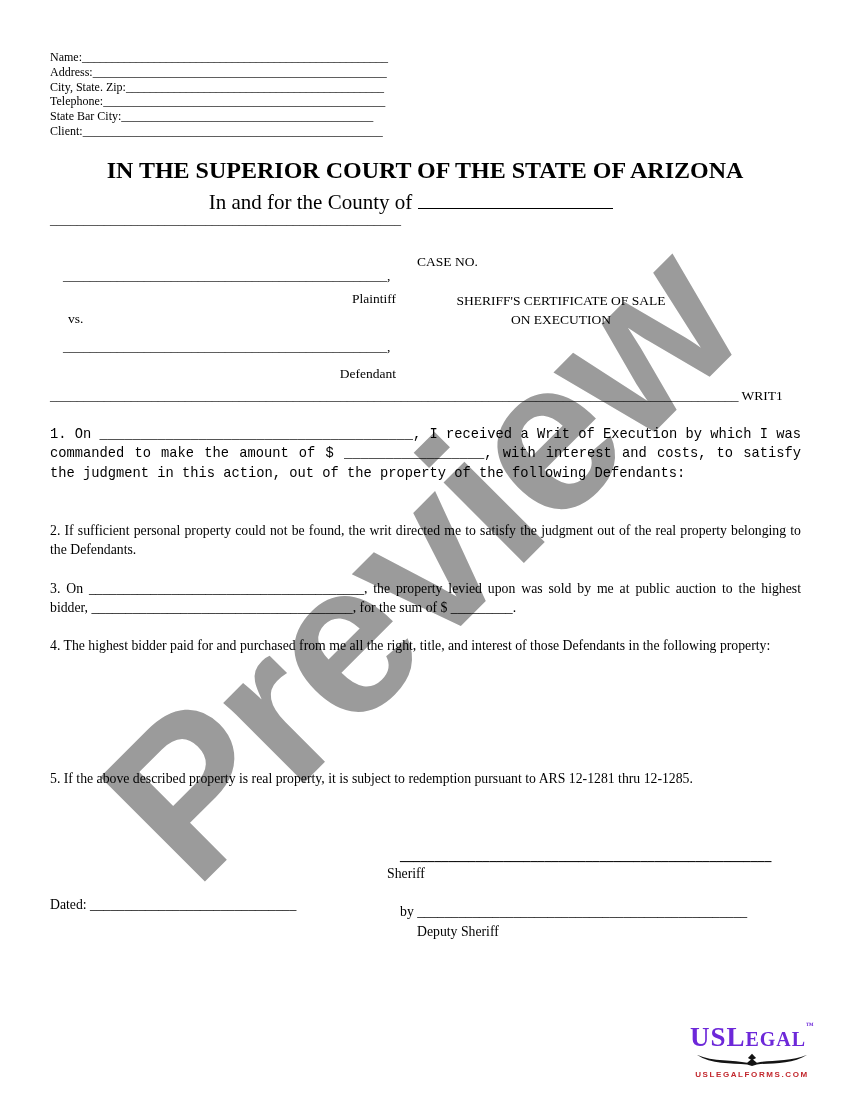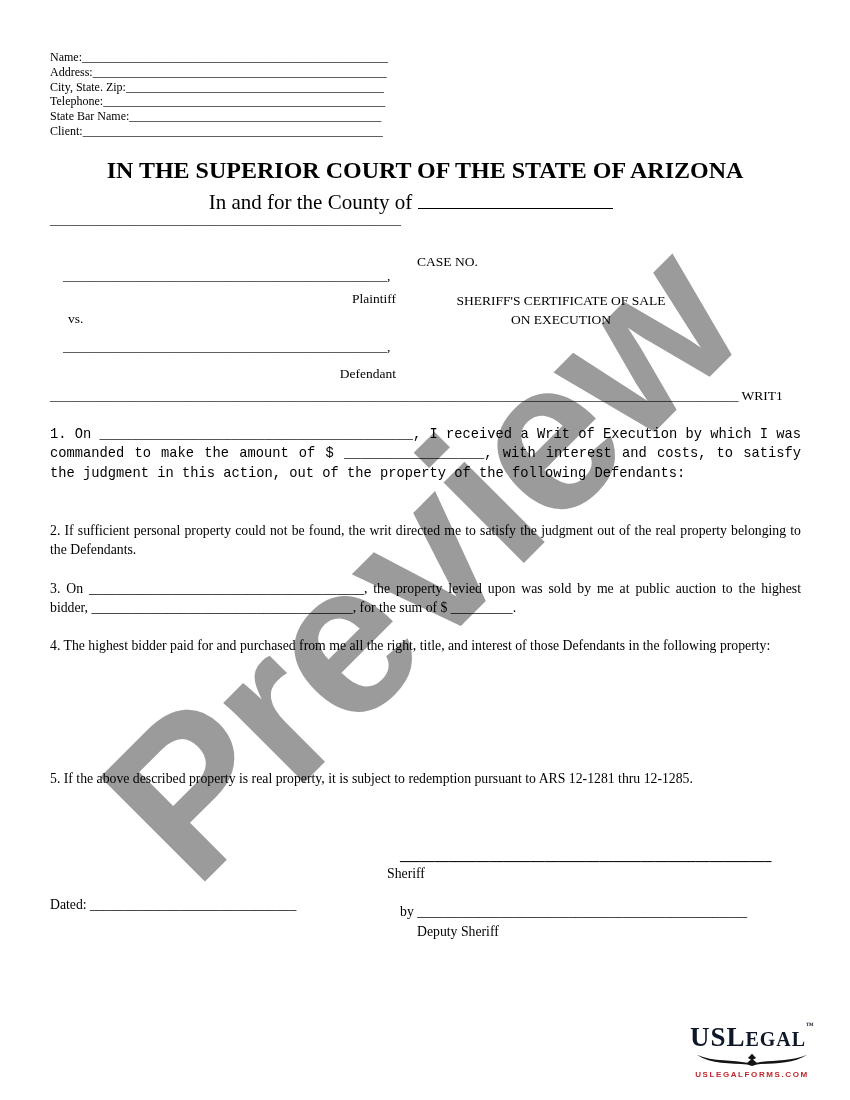--- a/index.html
+++ b/index.html
@@ -68,21 +68,21 @@
 
   <div class="watermark" style="color: rgb(155, 155, 155);">Preview</div>
 
   <div class="content">
 
     <div class="abs atty">
       <div class="row"><span>Name:</span><span>___________________________________________________</span></div>
       <div class="row"><span>Address:</span><span>_________________________________________________</span></div>
       <div class="row"><span>City, State. Zip:</span><span>___________________________________________</span></div>
       <div class="row"><span>Telephone:</span><span>_______________________________________________</span></div>
-      <div class="row"><span>State Bar Name:</span><span>__________________________________________</span></div>
+      <div class="row"><span>State Bar City:</span><span>__________________________________________</span></div>
       <div class="row"><span>Client:</span><span>__________________________________________________</span></div>
     </div>
 
     <div class="abs court-line1">IN THE SUPERIOR COURT OF THE STATE OF ARIZONA</div>
     <div class="abs court-line2">
       <span>In and for the County of</span><span class="county-underline"></span>
     </div>
     <div class="abs left-rule">____________________________________________________</div>
 
     <div class="abs cap case-no">CASE NO.</div>
@@ -111,21 +111,21 @@
     </div>
     <div class="abs sig sheriff-line">______________________________________________________</div>
     <div class="abs sig sheriff-label">Sheriff</div>
     <div class="abs sig by-row">
       <span>by</span>
       <span>________________________________________________</span>
     </div>
     <div class="abs sig deputy-label">Deputy Sheriff</div>
 
     <div class="abs logo">
-      <div class="brand" style="color: #0f172a;"><span class="b1">USL</span><span class="b2">EGAL</span><span class="tm">™</span></div>
+      <div class="brand" style="color: #6d28d9;"><span class="b1">USL</span><span class="b2">EGAL</span><span class="tm">™</span></div>
       <div class="eagle">
         <svg width="116" height="13" viewBox="0 0 140 16" xmlns="http://www.w3.org/2000/svg">
           <path d="M2,2 C22,11 48,8 64,12 L70,7 L76,12 C92,8 118,11 138,2 C120,14 96,12 76,14 L70,16 L64,14 C44,12 20,14 2,2 Z" fill="#141414"></path>
           <path d="M70,1 L75,6 L70,9 L65,6 Z" fill="#141414"></path>
         </svg>
       </div>
       <div class="site" style="color: rgb(194, 39, 45);">USLEGALFORMS.COM</div>
     </div>
 
   </div>

